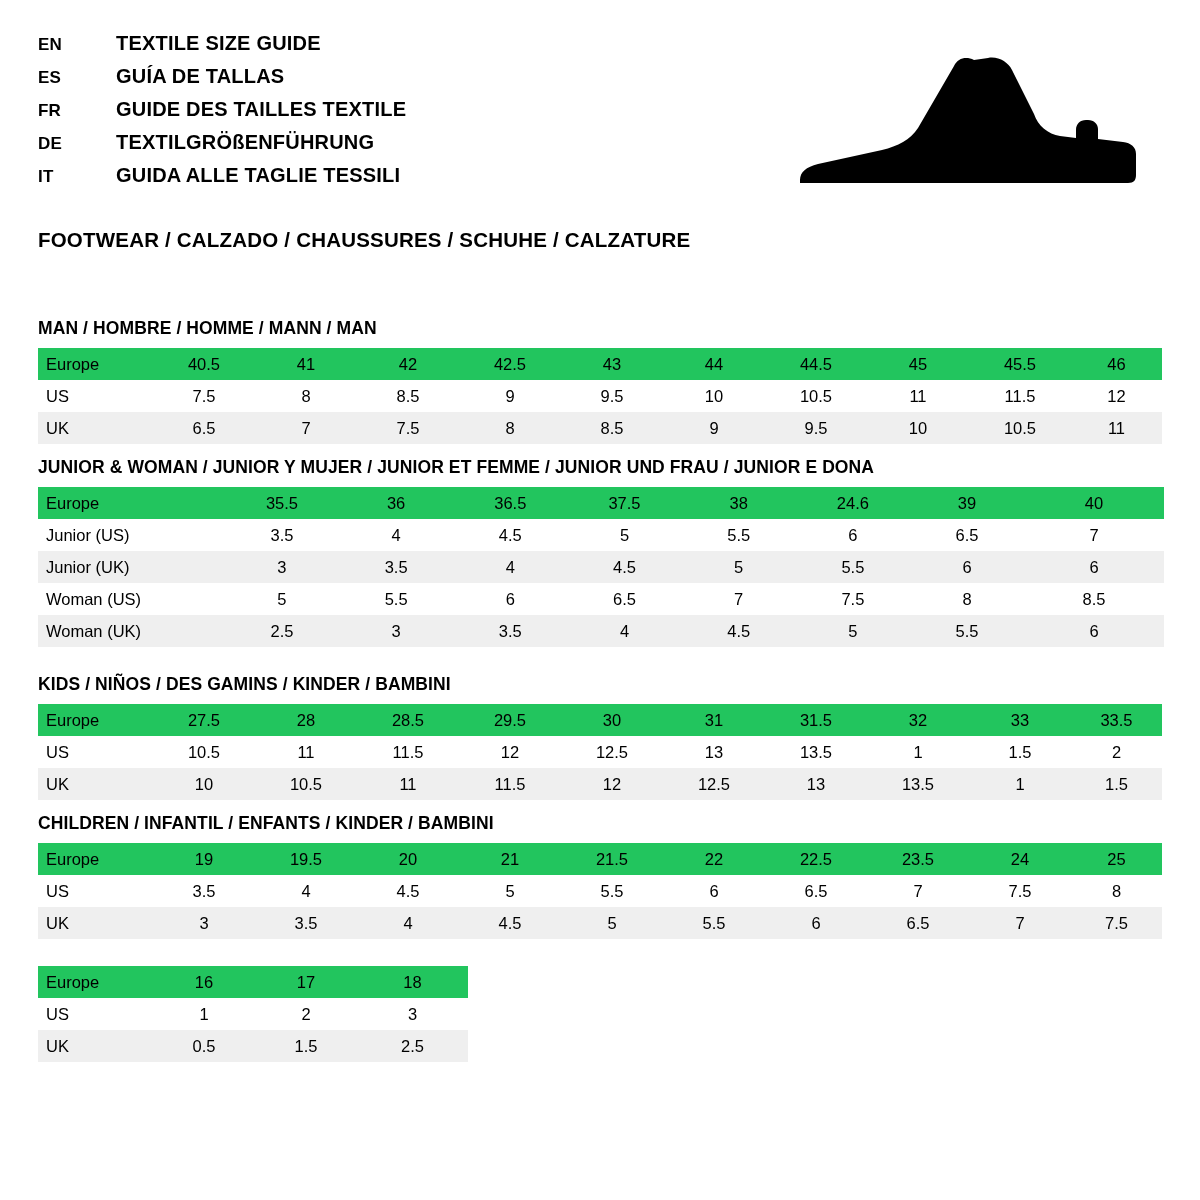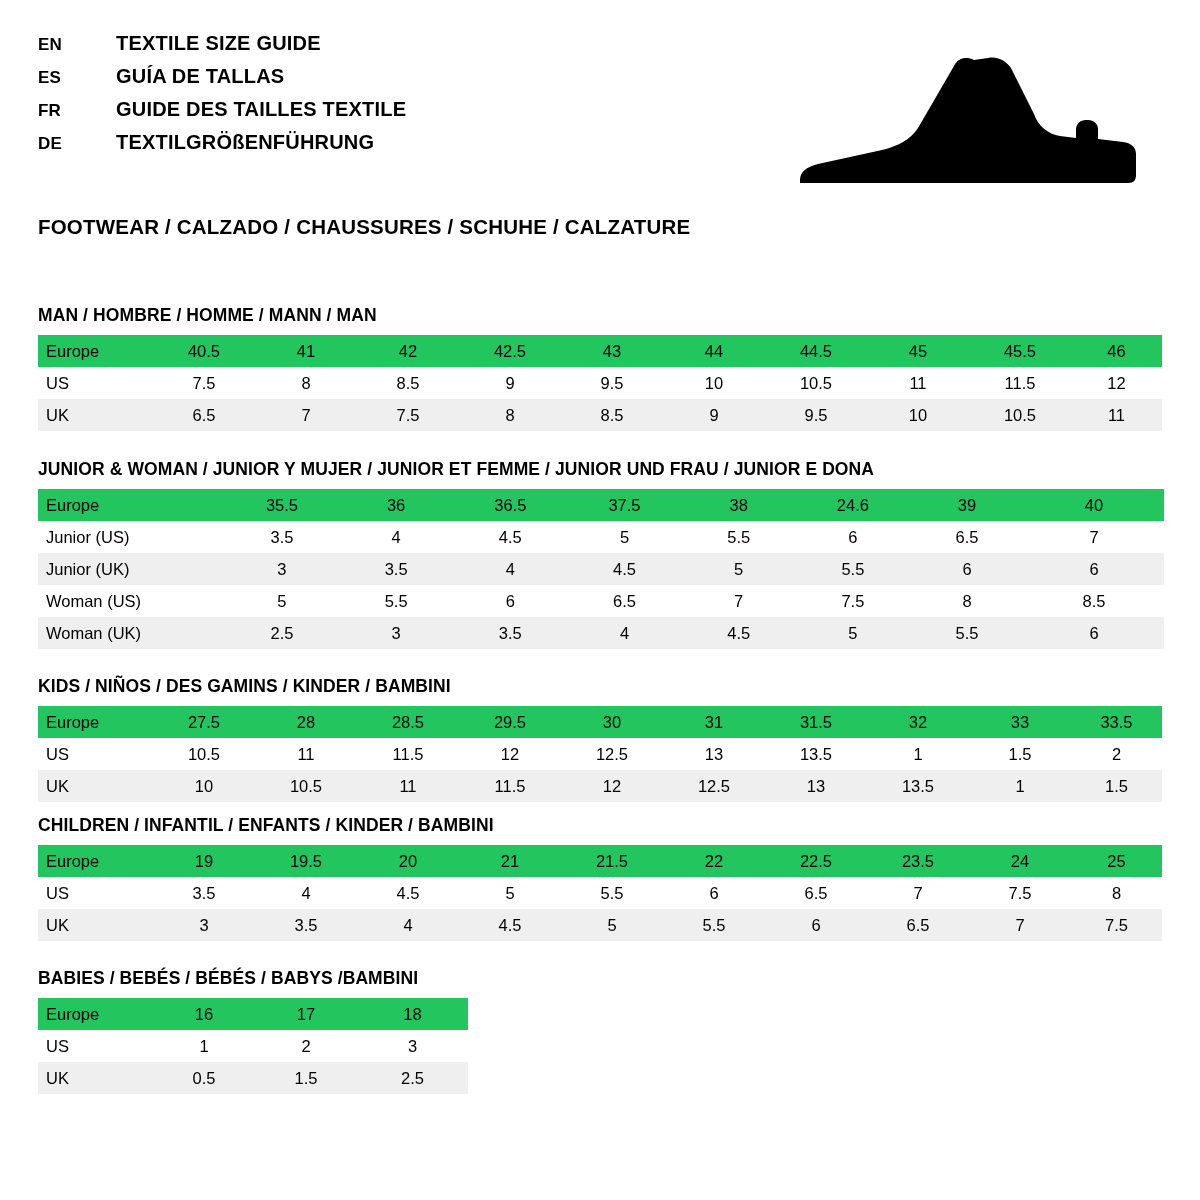--- a/index.html
+++ b/index.html
@@ -95,21 +95,21 @@
   }
   tr.alt td {
     background: #efefef;
   }
   tr.plain td {
     background: #ffffff;
   }
 
   
   .sec-man { margin-top: 66px; }
-  .sec-jr  { margin-top: 28px; }
+  .sec-jr  { margin-top: 13px; }
   .sec-kids{ margin-top: 27px; }
   .sec-child{ margin-top: 13px; }
   .sec-baby{ margin-top: 27px; }
 </style>
 </head>
 <body>
 
 <div class="page">
 
   <div class="header">
@@ -123,20 +123,24 @@
         <span class="lang-title">GUÍA DE TALLAS</span>
       </div>
       <div class="lang-row">
         <span class="lang-code">FR</span>
         <span class="lang-title">GUIDE DES TAILLES TEXTILE</span>
       </div>
       <div class="lang-row">
         <span class="lang-code">DE</span>
         <span class="lang-title">TEXTILGRÖßENFÜHRUNG</span>
       </div>
+      <div class="lang-row">
+        <span class="lang-code">IT</span>
+        <span class="lang-title">GUIDA ALLE TAGLIE TESSILI</span>
+      </div>
     </div>
 
     <div class="shoe-wrap">
       <svg width="340" height="130" viewBox="0 0 340 130" aria-hidden="true">
         <path fill="#000000" d="M176 6 C168 2 160 4 156 12 L120 74 C112 86 100 92 84 96 L20 110 C8 113 2 118 2 126 L2 129 L330 129 C336 129 338 126 338 121 L338 100 C338 93 333 89 325 88 L300 85 L300 75 C300 70 296 66 290 66 L288 66 C282 66 278 70 278 76 L278 84 L262 82 C250 80 240 72 236 60 L214 16 C210 8 200 2 190 4 Z"></path>
       </svg>
     </div>
   </div>
 
   <div class="footwear-title">FOOTWEAR / CALZADO / CHAUSSURES / SCHUHE / CALZATURE</div>
@@ -389,21 +393,20 @@
         <td>6</td>
         <td>6.5</td>
         <td>7</td>
         <td>7.5</td>
       </tr>
     </tbody>
       </table>
   </div>
 
   <div class="section sec-baby">
-    <div class="section-title">BABIES  / BEBÉS / BÉBÉS / BABYS /BAMBINI</div>
     <table class="size">
       <colgroup>
         <col style="width:115px">
           <col style="width:102px">
           <col style="width:102px">
           <col style="width:111px">
       </colgroup>
       <tbody>
           <tr class="head">
         <td class="rowlabel">Europe</td>

